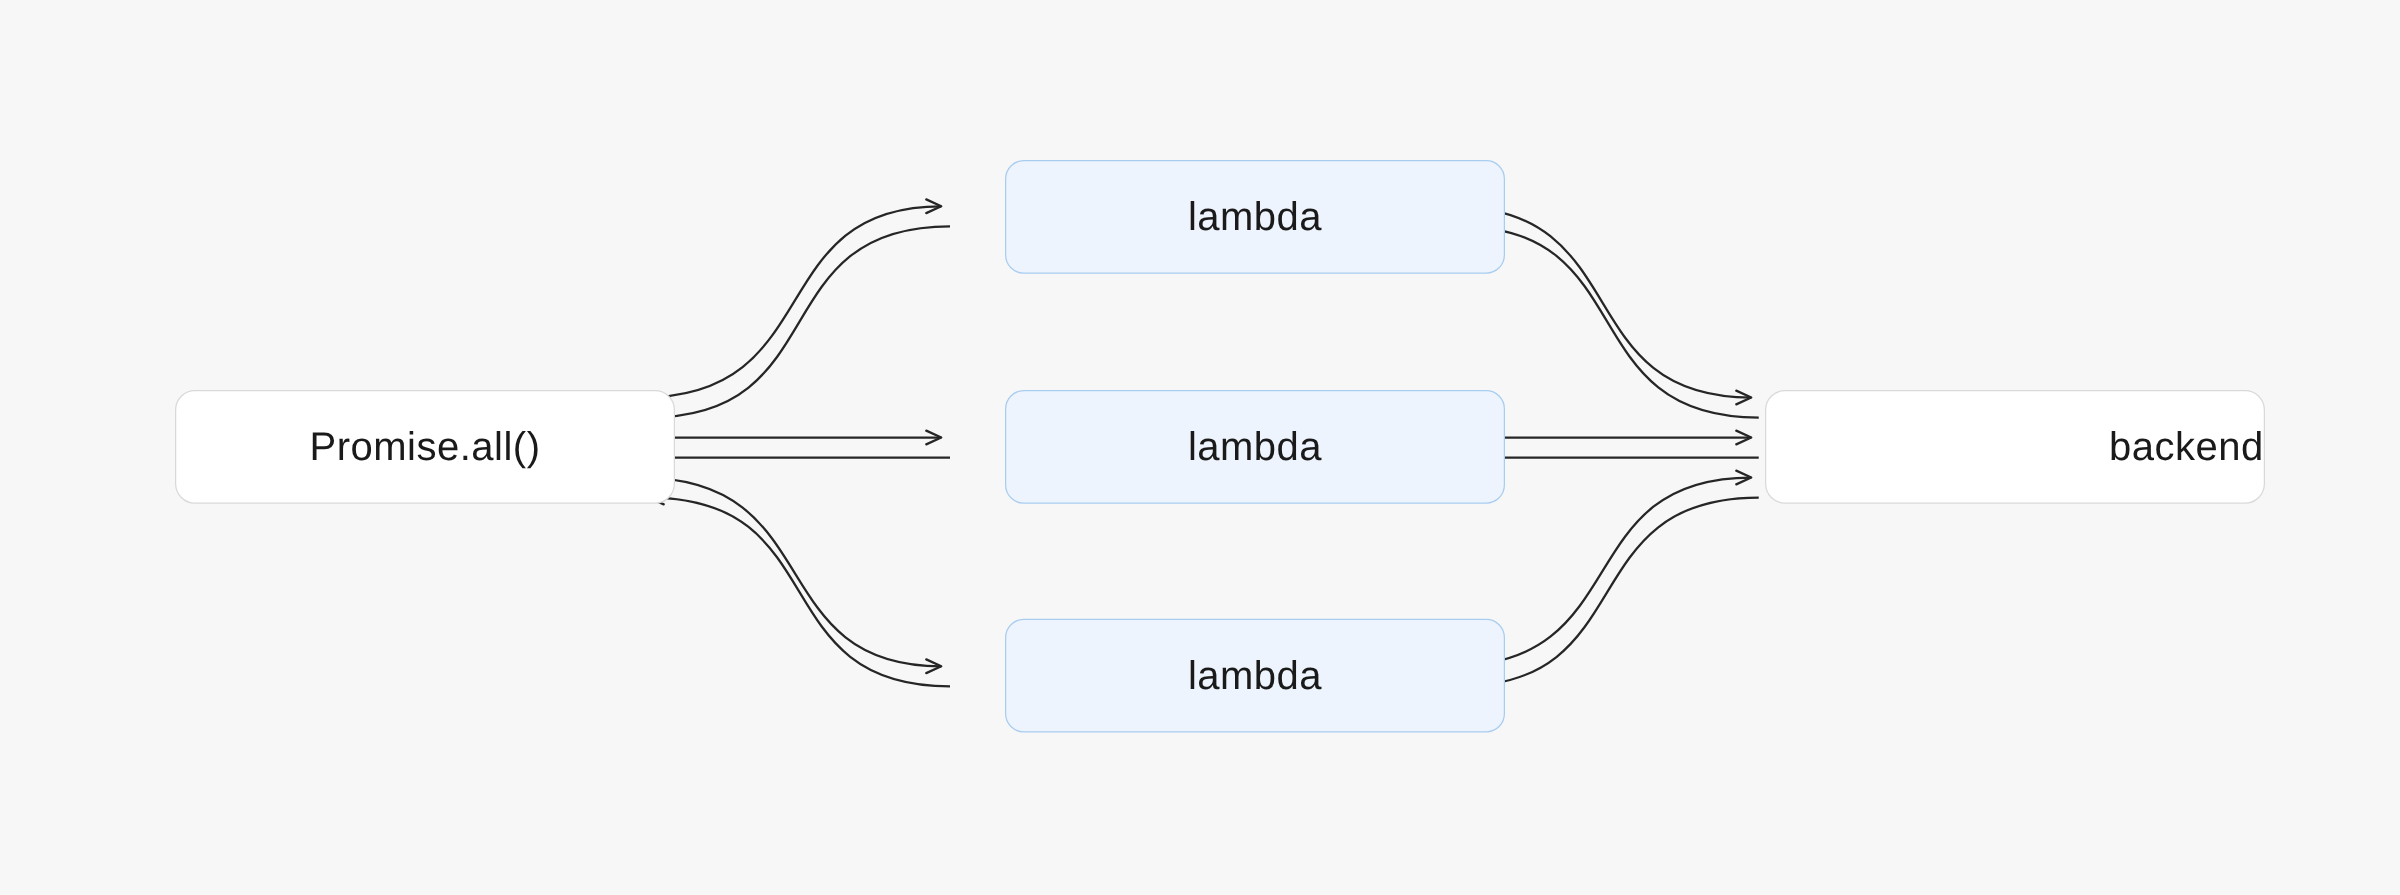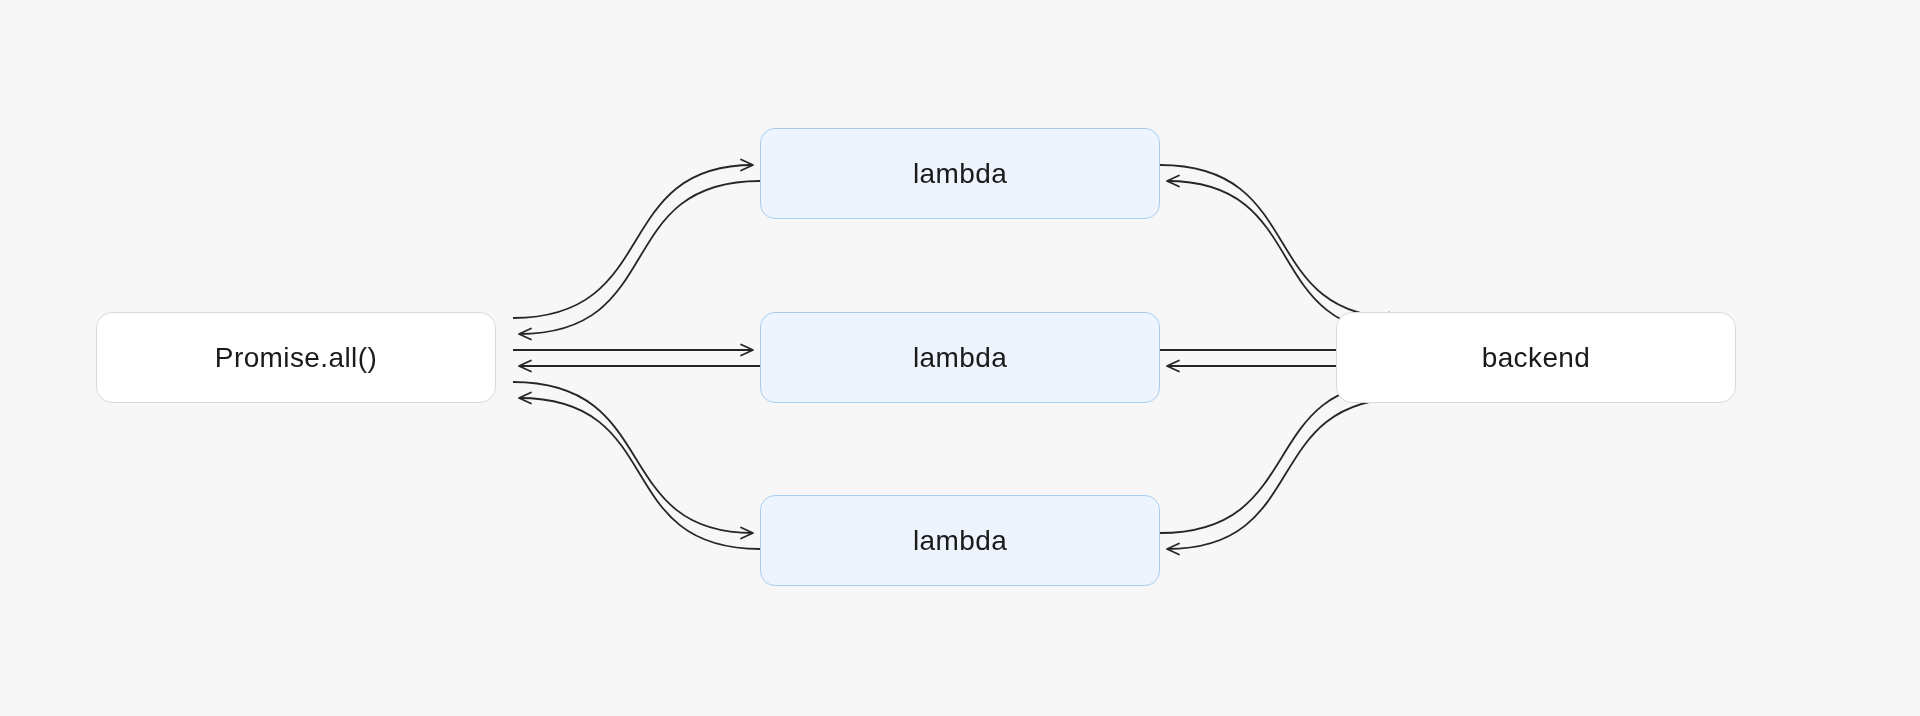--- a/index.html
+++ b/index.html
@@ -20,38 +20,39 @@
     width: 1920px; height: 716px;
   }
   .node {
     position: absolute;
     width: 400px; height: 91px;
     box-sizing: border-box;
     display: flex;
     align-items: center;
     justify-content: center;
     border-radius: 16px;
-    font-size: 28px;
+    font-size: 32px;
     letter-spacing: 0.4px;
     color: #1a1a1a;
+    margin-left: 44px;
   }
   .node.plain {
     background: #ffffff;
     border: 1px solid #d9d9d9;
   }
   .node.accent {
     background: #eef4fd;
     border: 1px solid #a8cdf0;
     border-radius: 15px;
   }
   #node-promise  { left: 96px;  top: 312px; }
   #node-lambda-1 { left: 760px;  top: 128px; }
   #node-lambda-2 { left: 760px;  top: 312px; }
   #node-lambda-3 { left: 760px;  top: 495px; }
-  #node-backend  { left: 1336px; top: 312px; }
+  #node-backend  { left: 1368px; top: 312px; justify-content: flex-end; }
   .edge {
     fill: none;
     stroke: #262626;
     stroke-width: 1.8;
   }
 </style>
 </head>
 <body>
 
 <div class="canvas">

